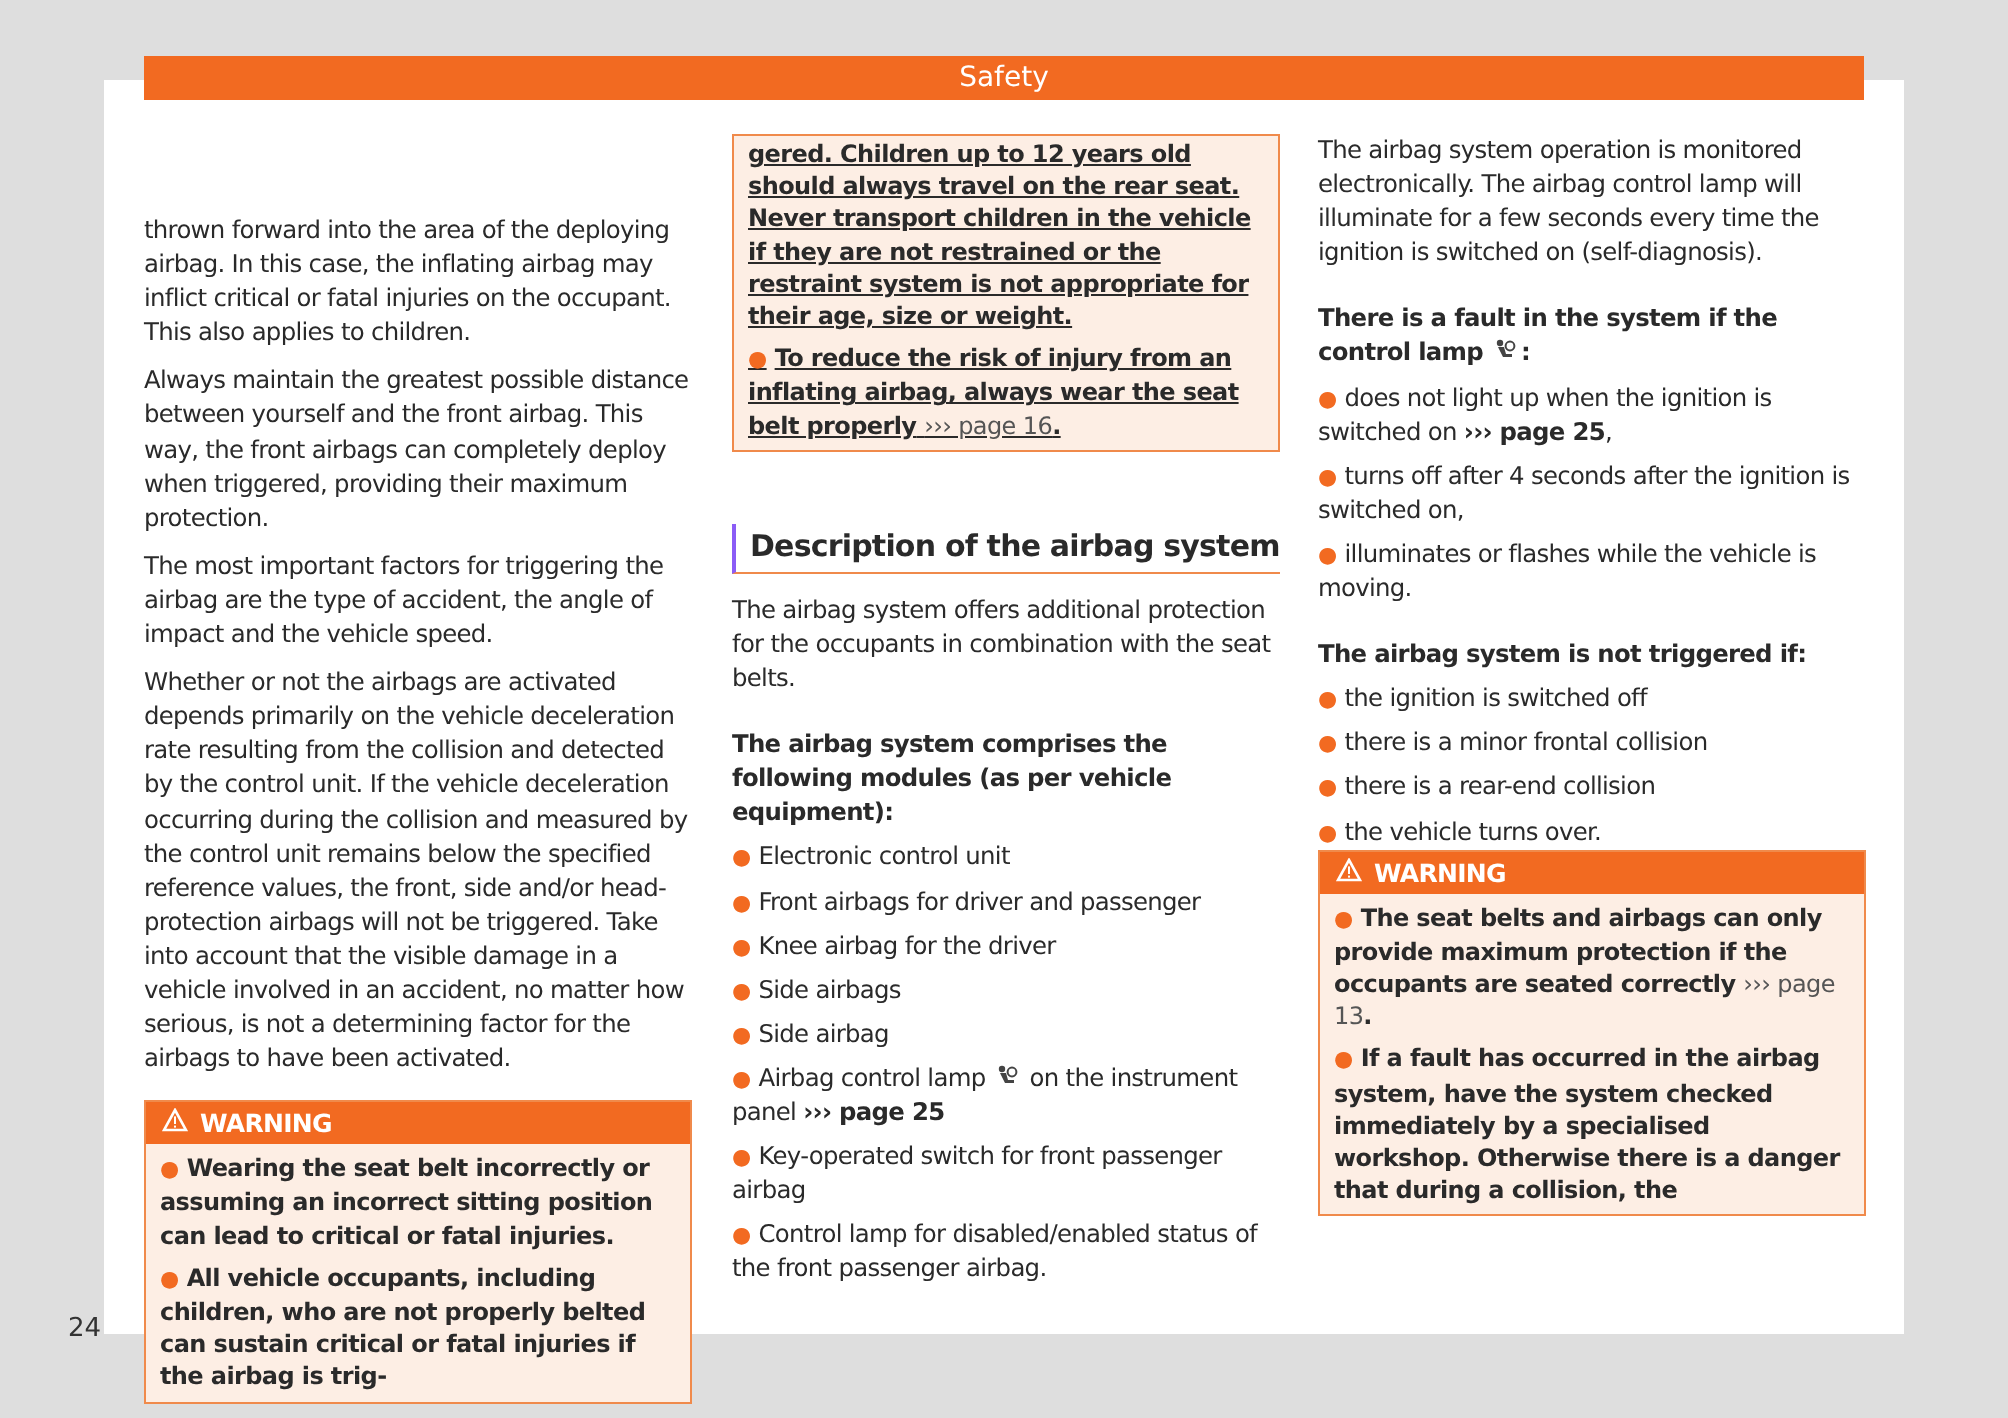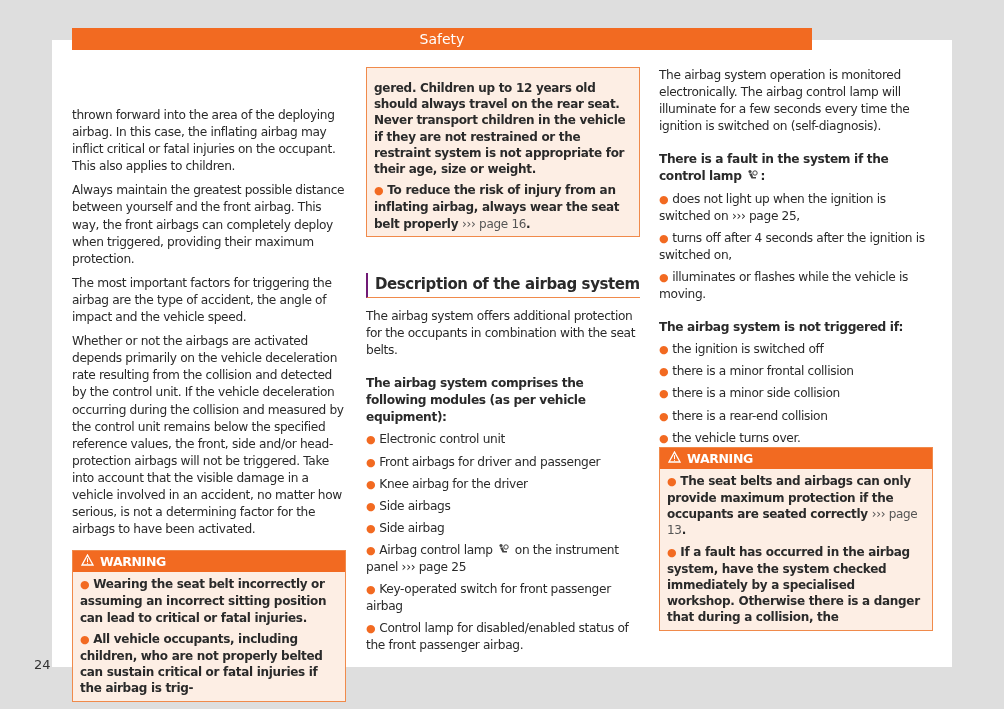--- a/index.html
+++ b/index.html
@@ -2,43 +2,43 @@
 <html><head>
 <meta charset="utf-8">
 <style>
   html, body { margin:0; padding:0; }
   body {
     width:1004px; height:709px; background:#dedede; position:relative; overflow:hidden;
     font-family:"DejaVu Sans", sans-serif; color:#2a2a2a;
   }
   .page { position:absolute; left:52px; top:40px; width:900px; height:627px; background:#fff; }
   .header-bar {
-    position:absolute; left:72px; top:28px; width:740px; height:22px; background:#f26a21;
+    position:absolute; left:72px; top:28px; width:860px; height:22px; background:#f26a21;
     color:#fff; font-size:14px; text-align:center; line-height:22px; font-family:"DejaVu Sans", sans-serif;
   }
   .page-number { position:absolute; left:34px; top:657px; font-size:13px; color:#333; }
   .col { position:absolute; top:67px; width:274px; font-size:12.2px; line-height:17.1px; letter-spacing:-0.35px; }
   .col1 { left:72px;margin-top:40px; }
   .col2 { left:366px; }
   .col3 { left:659px; }
   p { margin:0 0 7px 0; }
   .bold { font-weight:bold;margin-top:12px; }
-  .ref { font-weight:normal;text-align:right; }
+  .ref { font-weight:bold;text-align:right; }
   .bullet { margin:0 0 5px 0; }
   .dot { color:#f26a21; font-size:11px; margin-right:4px; }
   .warn { border:1px solid #f08a4b; background:#fdeee4; }
   .warn-head {
     background:#f26a21; color:#fff; font-weight:bold; font-size:12.5px; height:21px; line-height:21px; padding-left:8px;
   }
   .warn-body { padding:4px 7px 4px 7px; font-weight:bold; font-size:12px; line-height:16.2px; letter-spacing:-0.3px; }
   .warn-body p { margin:0 0 5px 0; }
   .warn-body .pref { font-weight:normal; color:#555; }
   .warn-tri { display:inline-block; margin-right:6px; }
   .section-title {
-    border-left:2px solid #701a75; border-bottom:1px solid #f08a4b; font-weight:bold; font-size:15px;
+    border-left:2px solid #8b5cf6; border-bottom:1px solid #f08a4b; font-weight:bold; font-size:15px;
     padding:3px 0 4px 7px; margin:0 0 10px 0; letter-spacing:-0.4px;
   }
   .lamp-icon { display:inline-block; font-size:11px; margin:0 2px; }
 </style>
 </head>
 <body>
 
 <div class="page"></div>
 <div class="header-bar">Safety</div>
 
@@ -59,21 +59,21 @@
     </div>
     <div class="warn-body">
       <p><span class="dot">●</span><span>Wearing the seat belt incorrectly or assuming an incorrect sitting position can lead to critical or fatal injuries.</span></p>
       <p style="margin-bottom:0"><span class="dot">●</span><span>All vehicle occupants, including children, who are not properly belted can sustain critical or fatal injuries if the airbag is trig-</span></p>
     </div>
   </div>
 </div>
 
 <div class="col col2">
   <div class="warn" style="margin-bottom:36px;">
-    <div class="warn-body" style="padding-top:12px;">
+    <div class="warn-body" style="padding-top:1px;text-decoration:underline;">
       <p>gered. Children up to 12 years old should always travel on the rear seat. Never transport children in the vehicle if they are not restrained or the restraint system is not appropriate for their age, size or weight.</p>
       <p style="margin-bottom:0"><span class="dot">●</span><span>To reduce the risk of injury from an inflating airbag, always wear the seat belt properly</span> <span class="pref">››› page 16</span><span>.</span></p>
     </div>
   </div>
   <div class="section-title">Description of the airbag system</div>
   <p style="margin-bottom:16px">The airbag system offers additional protection for the occupants in combination with the seat belts.</p>
   <p class="bold" style="margin-bottom:5px">The airbag system comprises the following modules (as per vehicle equipment):</p>
   <div>
     <p class="bullet"><span class="dot">●</span><span>Electronic control unit</span></p>
     <p class="bullet"><span class="dot">●</span><span>Front airbags for driver and passenger</span></p>
@@ -99,21 +99,20 @@
         </svg></span><span>:</span></p>
   <div>
     <p class="bullet"><span class="dot">●</span><span>does not light up when the ignition is switched on</span> <span class="ref">››› page 25</span><span>,</span></p>
     <p class="bullet"><span class="dot">●</span><span>turns off after 4 seconds after the ignition is switched on,</span></p>
     <p class="bullet" style="margin-bottom:16px"><span class="dot">●</span><span>illuminates or flashes while the vehicle is moving.</span></p>
   </div>
   <p class="bold" style="margin-bottom:5px">The airbag system is not triggered if:</p>
   <div>
     <p class="bullet"><span class="dot">●</span><span>the ignition is switched off</span></p>
     <p class="bullet"><span class="dot">●</span><span>there is a minor frontal collision</span></p>
-    <p class="bullet"><span class="dot">●</span><span>there is a minor side collision</span></p>
     <p class="bullet"><span class="dot">●</span><span>there is a rear-end collision</span></p>
     <p class="bullet" style="margin-bottom:0"><span class="dot">●</span><span>the vehicle turns over.</span></p>
   </div>
   <div class="warn">
     <div class="warn-head">
       <span class="warn-tri">
         <svg width="13" height="12" viewBox="0 0 13 12">
             <path d="M6.5 1 L12 11 L1 11 Z" fill="none" stroke="#fff" stroke-width="1.3"></path>
             <rect x="6" y="4.2" width="1" height="3.8" fill="#fff"></rect>
             <rect x="6" y="8.8" width="1" height="1" fill="#fff"></rect>

